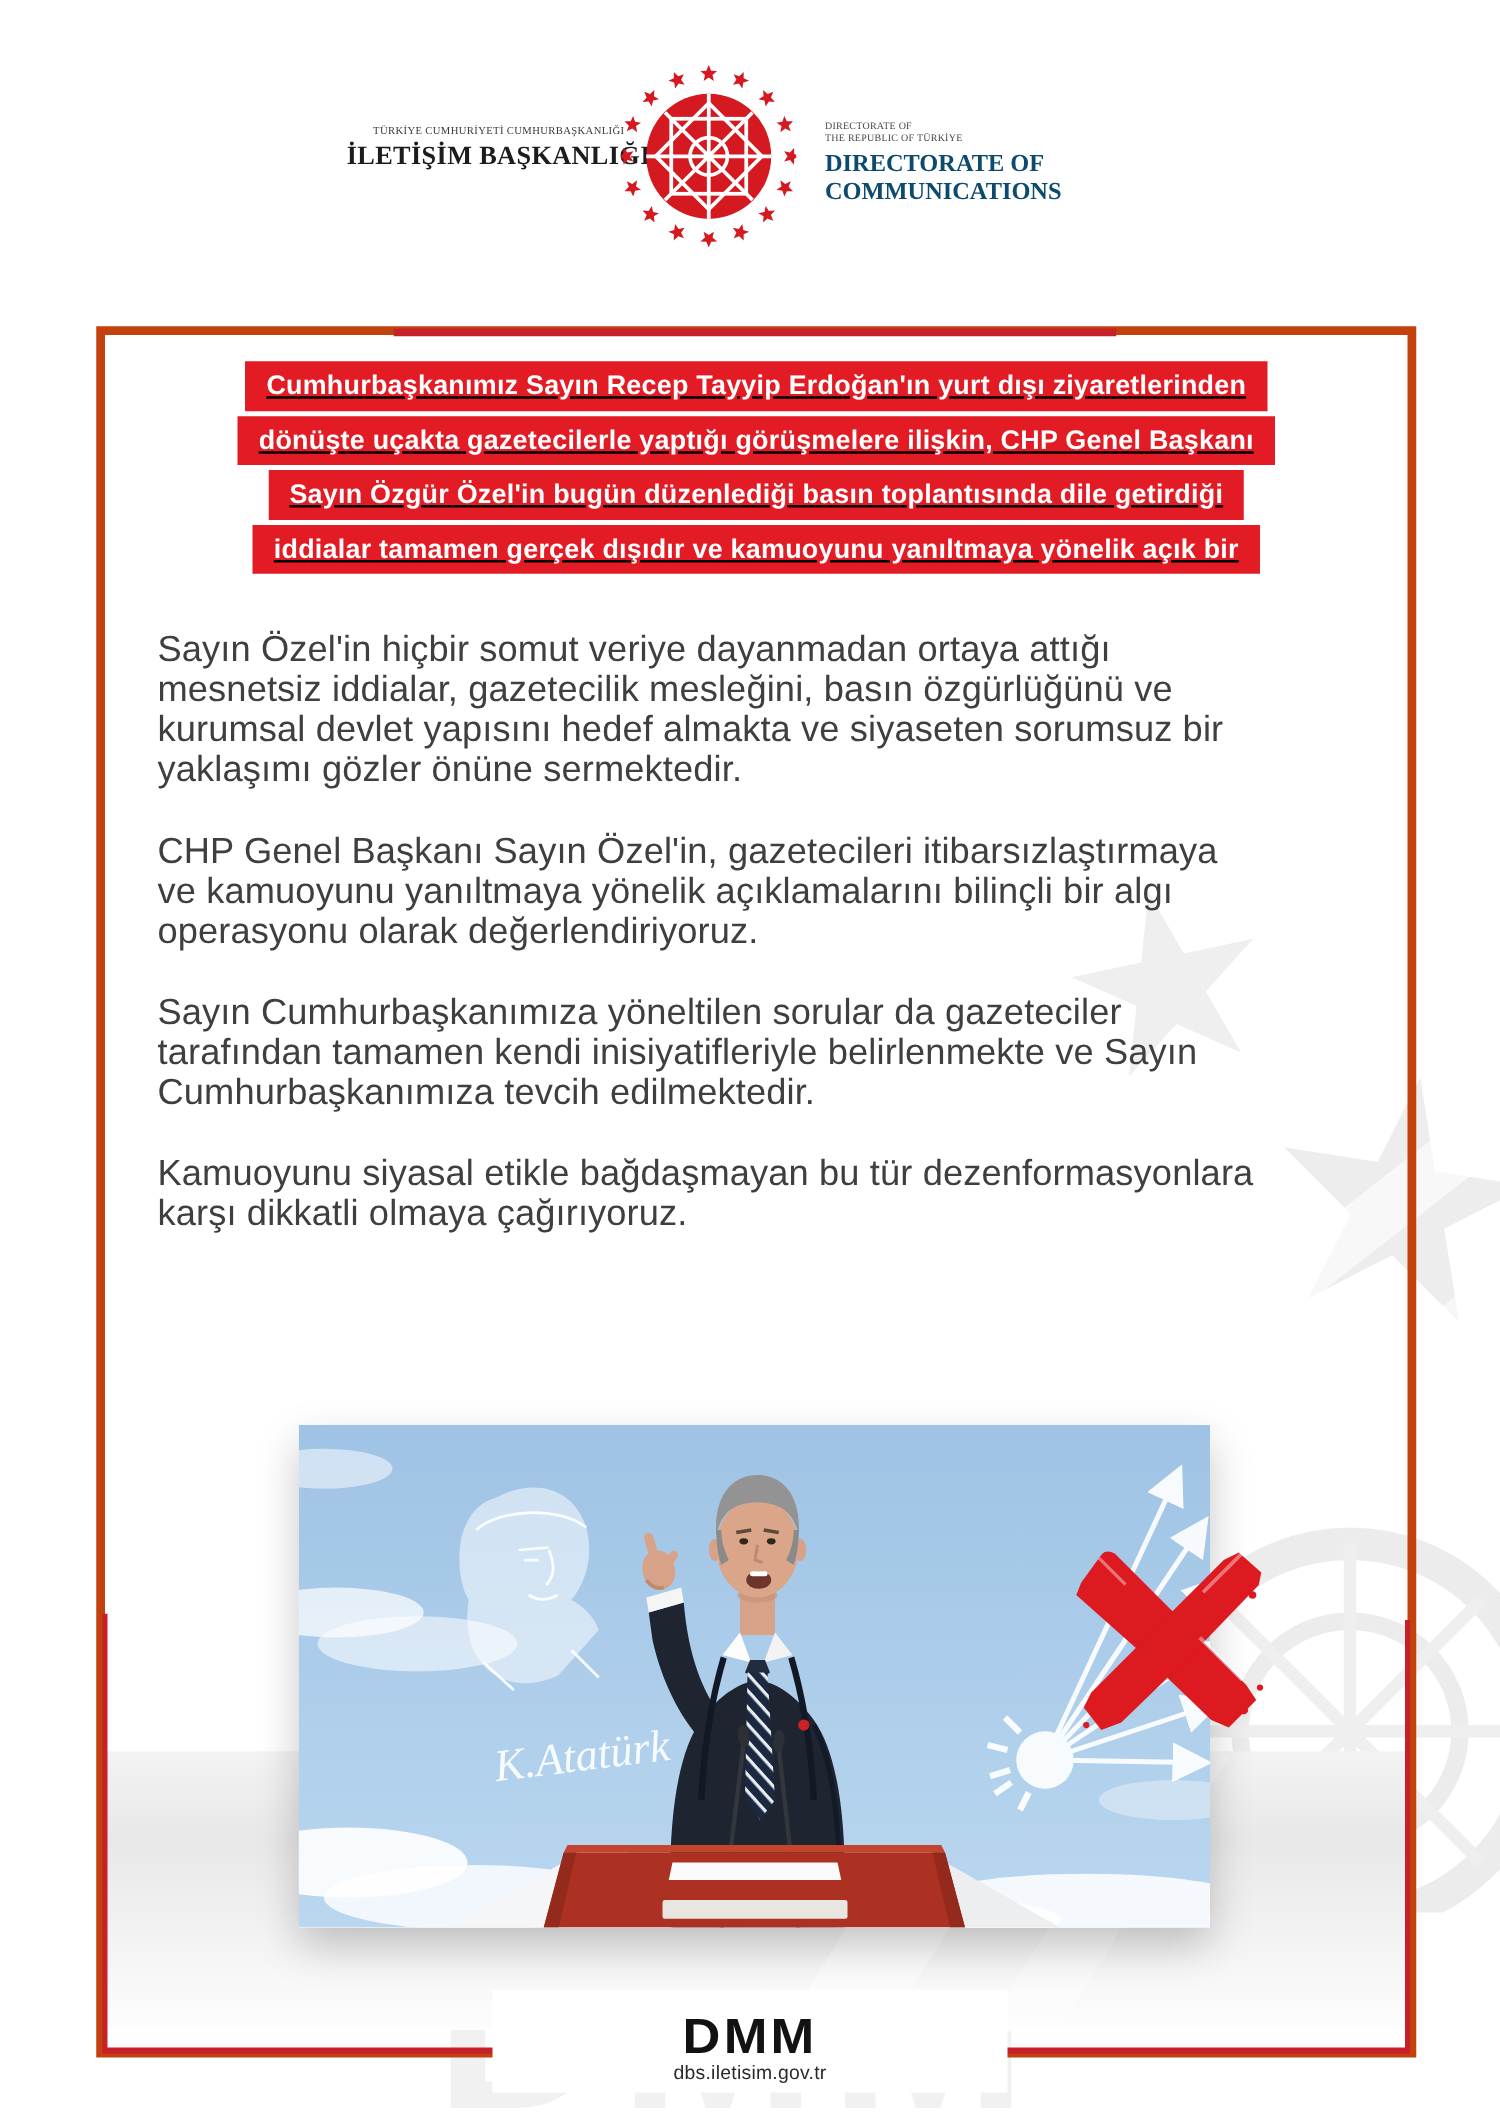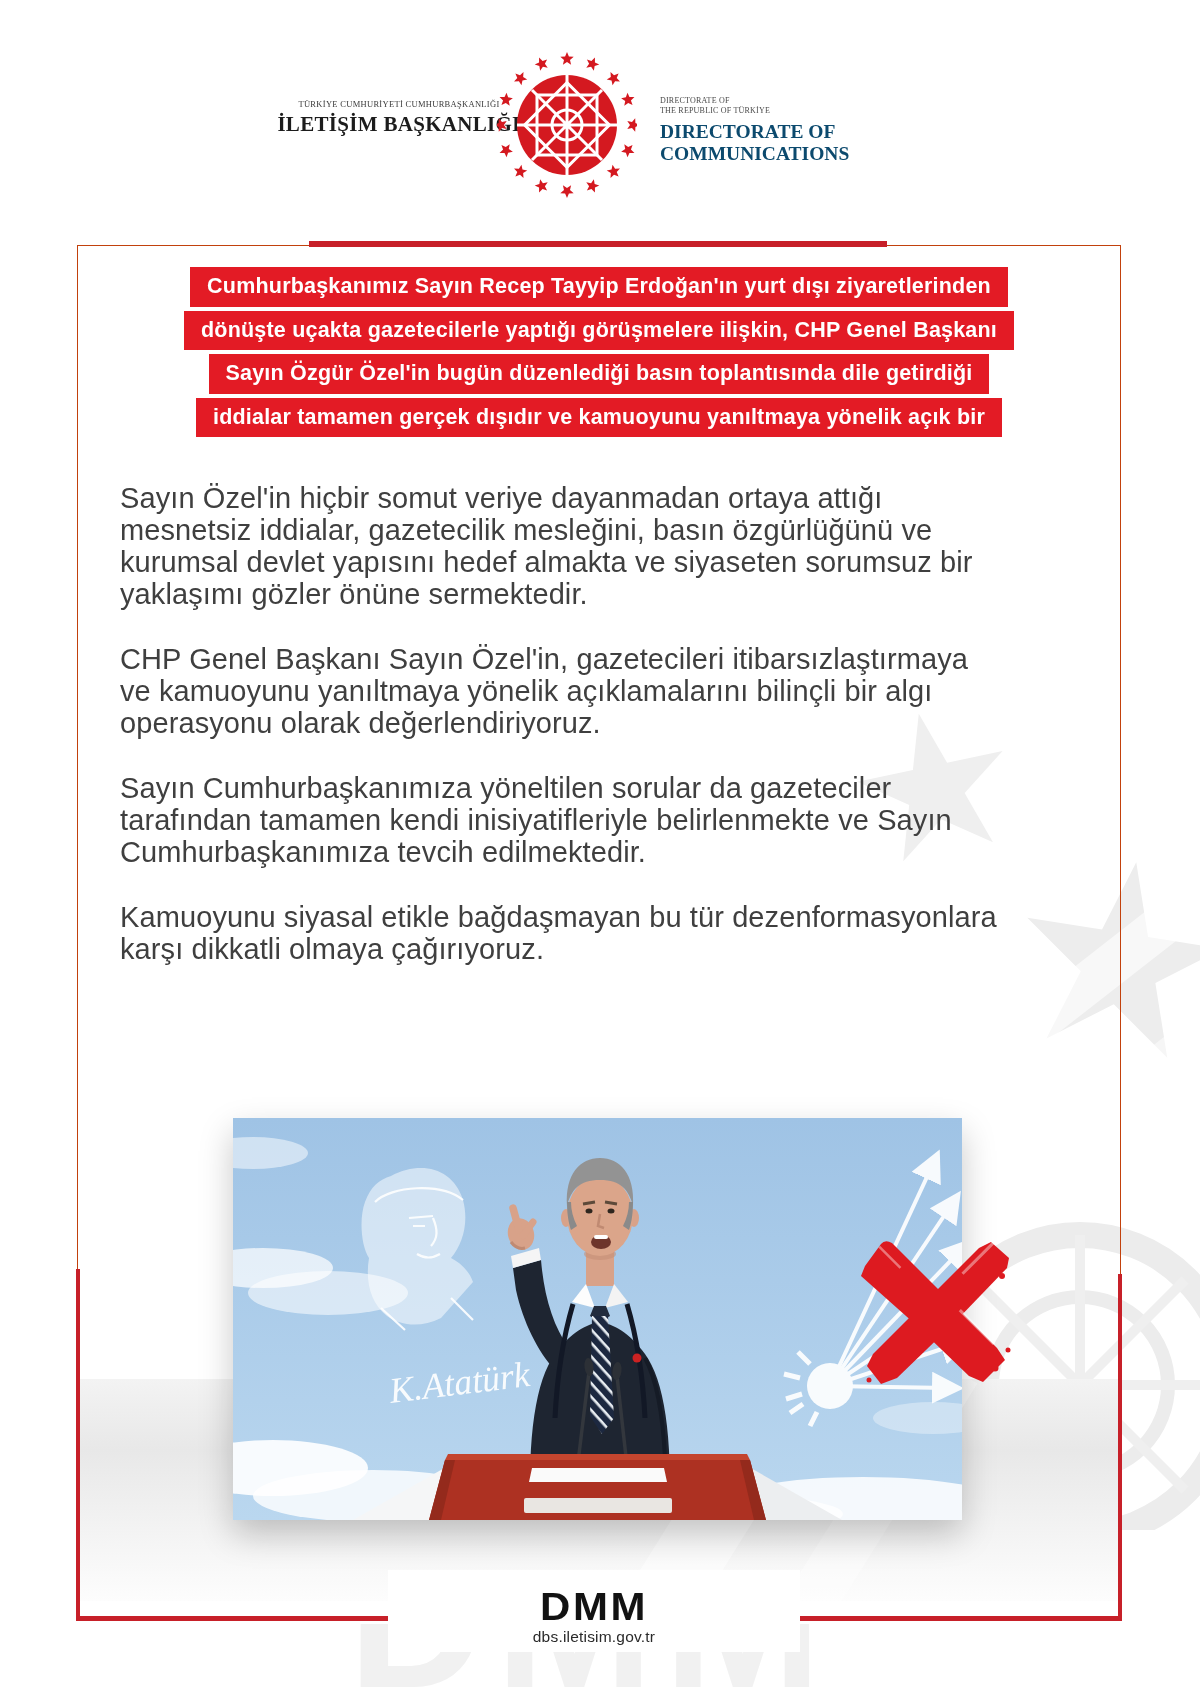--- a/index.html
+++ b/index.html
@@ -19,21 +19,21 @@
   #header-left{left:268px;top:99px;width:262px;text-align:center;z-index:3;}
   .hl-small{font-family:"Liberation Serif",serif;font-size:8.5px;color:#3a3a3a;letter-spacing:.3px;white-space:nowrap;}
   .hl-big{font-family:"Liberation Serif",serif;font-size:21px;font-weight:bold;color:#1c1c1c;margin-top:3px;letter-spacing:.3px;white-space:nowrap;}
   #emblem{left:497px;top:50px;z-index:3;}
   #header-right{left:660px;top:96px;z-index:3;font-family:"Liberation Serif",serif;}
   .hr-small{font-size:8px;color:#4a4a4a;line-height:1.3;letter-spacing:.2px;}
   .hr-big{font-size:19.5px;font-weight:bold;color:#0c4a6e;line-height:1.12;}
   .hr-big.first{margin-top:4px;}
 
   
-  #card{left:77px;top:245px;width:1042px;height:1371px;border:1px solid #c2410c;z-index:2;background:transparent;}
+  #card{left:77px;top:261px;width:1042px;height:1371px;border:7px solid #c2410c;z-index:2;background:transparent;text-decoration:underline;}
   .acc{position:absolute;background:#c72029;z-index:6;}
   #acc-top{left:231px;top:-5px;width:578px;height:6px;}
   #acc-left{left:-2px;top:1023px;width:4px;height:352px;}
   #acc-right{right:-2px;top:1028px;width:4px;height:347px;}
   #acc-bot-l{left:-2px;bottom:-4px;width:315px;height:5px;}
   #acc-bot-r{right:-2px;bottom:-4px;width:330px;height:5px;}
 
   
   #headline{padding-top:21px;position:relative;z-index:4;}
   .bar{display:table;margin:0 auto 4px auto;background:#e31b25;color:#ffffff;

